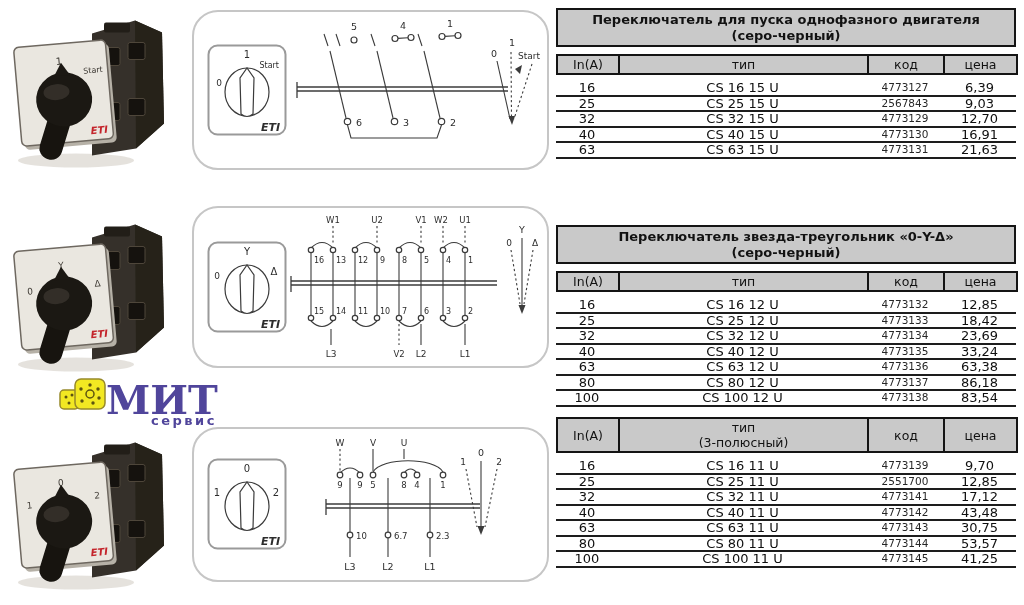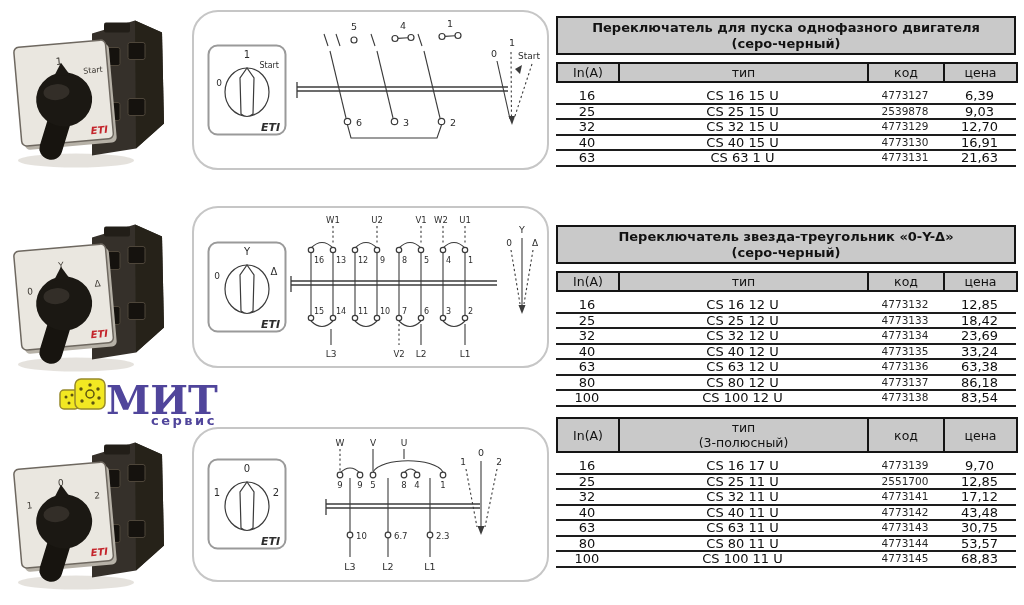--- a/index.html
+++ b/index.html
@@ -31,21 +31,21 @@
   .sdot { stroke:#3b3b3b; stroke-width:1.1; fill:none; stroke-dasharray:2.2,2.6; }
   .scir { fill:#ffffff; stroke:#3b3b3b; stroke-width:1.2; }
   .t8  { font-size:8px; }  .t85 { font-size:8.5px; }
   .t9  { font-size:9px; }  .t95 { font-size:9.5px; } .t10 { font-size:10px; }
   .eti-face { font-weight:bold; font-style:italic; font-size:11px; fill:#1b1b1b; }
   .eti-red  { font-weight:bold; font-style:italic; font-size:10px; fill:#c4242b; }
   .mark { fill:#3f3b35; }
 
   
   .tblwrap { position:absolute; left:556px; width:460px; }
-  .tw1 { top:16px; } .tw2 { top:194px;margin-top:31px; } .tw3 { top:410px; }
+  .tw1 { top:8px; } .tw2 { top:194px;margin-top:31px; } .tw3 { top:410px; }
   .ttl { border:2px solid #141414; background:#c9c9c9; color:#121212;
          font-size:13px; font-weight:bold; text-align:center;
          line-height:15.5px; padding:2px 1px; }
   .ttl div:empty { display:none; }
   table { border-collapse:collapse; width:100%; table-layout:fixed; }
   .hdr { margin-top:7px; }
   .hdr td { border:2px solid #141414; background:#c9c9c9; color:#121212;
             font-size:12.5px; text-align:center; padding:1px 0; line-height:15px; }
   .hdr td div:empty { display:none; }
   .dat { margin-top:6px; }
@@ -179,41 +179,41 @@
         <tr>
           <td class="c-in">16</td>
           <td class="c-type">CS 16 15 U</td>
           <td class="c-code">4773127</td>
           <td class="c-price">6,39</td>
         </tr>
 
         <tr>
           <td class="c-in">25</td>
           <td class="c-type">CS 25 15 U</td>
-          <td class="c-code">2539878</td>
+          <td class="c-code">2567843</td>
           <td class="c-price">9,03</td>
         </tr>
 
         <tr>
           <td class="c-in">32</td>
           <td class="c-type">CS 32 15 U</td>
           <td class="c-code">4773129</td>
           <td class="c-price">12,70</td>
         </tr>
 
         <tr>
           <td class="c-in">40</td>
           <td class="c-type">CS 40 15 U</td>
           <td class="c-code">4773130</td>
           <td class="c-price">16,91</td>
         </tr>
 
         <tr>
           <td class="c-in">63</td>
-          <td class="c-type">CS 63 1 U</td>
+          <td class="c-type">CS 63 15 U</td>
           <td class="c-code">4773131</td>
           <td class="c-price">21,63</td>
         </tr>
       </tbody>
   </table>
 </div>
 
 <svg class="photo ph2" viewBox="0 0 180 165">
   <ellipse cx="72" cy="153" rx="58" ry="7" fill="#dedbd5" opacity="0.8"></ellipse>
   <g>
@@ -561,21 +561,21 @@
     <colgroup>
         <col style="width:62px">
         <col style="width:249px">
         <col style="width:76px">
         <col style="width:73px">
       </colgroup>
     <tbody>
 
         <tr>
           <td class="c-in">16</td>
-          <td class="c-type">CS 16 17 U</td>
+          <td class="c-type">CS 16 11 U</td>
           <td class="c-code">4773139</td>
           <td class="c-price">9,70</td>
         </tr>
 
         <tr>
           <td class="c-in">25</td>
           <td class="c-type">CS 25 11 U</td>
           <td class="c-code">2551700</td>
           <td class="c-price">12,85</td>
         </tr>
@@ -605,17 +605,17 @@
           <td class="c-in">80</td>
           <td class="c-type">CS 80 11 U</td>
           <td class="c-code">4773144</td>
           <td class="c-price">53,57</td>
         </tr>
 
         <tr>
           <td class="c-in">100</td>
           <td class="c-type">CS 100 11 U</td>
           <td class="c-code">4773145</td>
-          <td class="c-price">68,83</td>
+          <td class="c-price">41,25</td>
         </tr>
       </tbody>
   </table>
 </div>
 
 </body></html>

